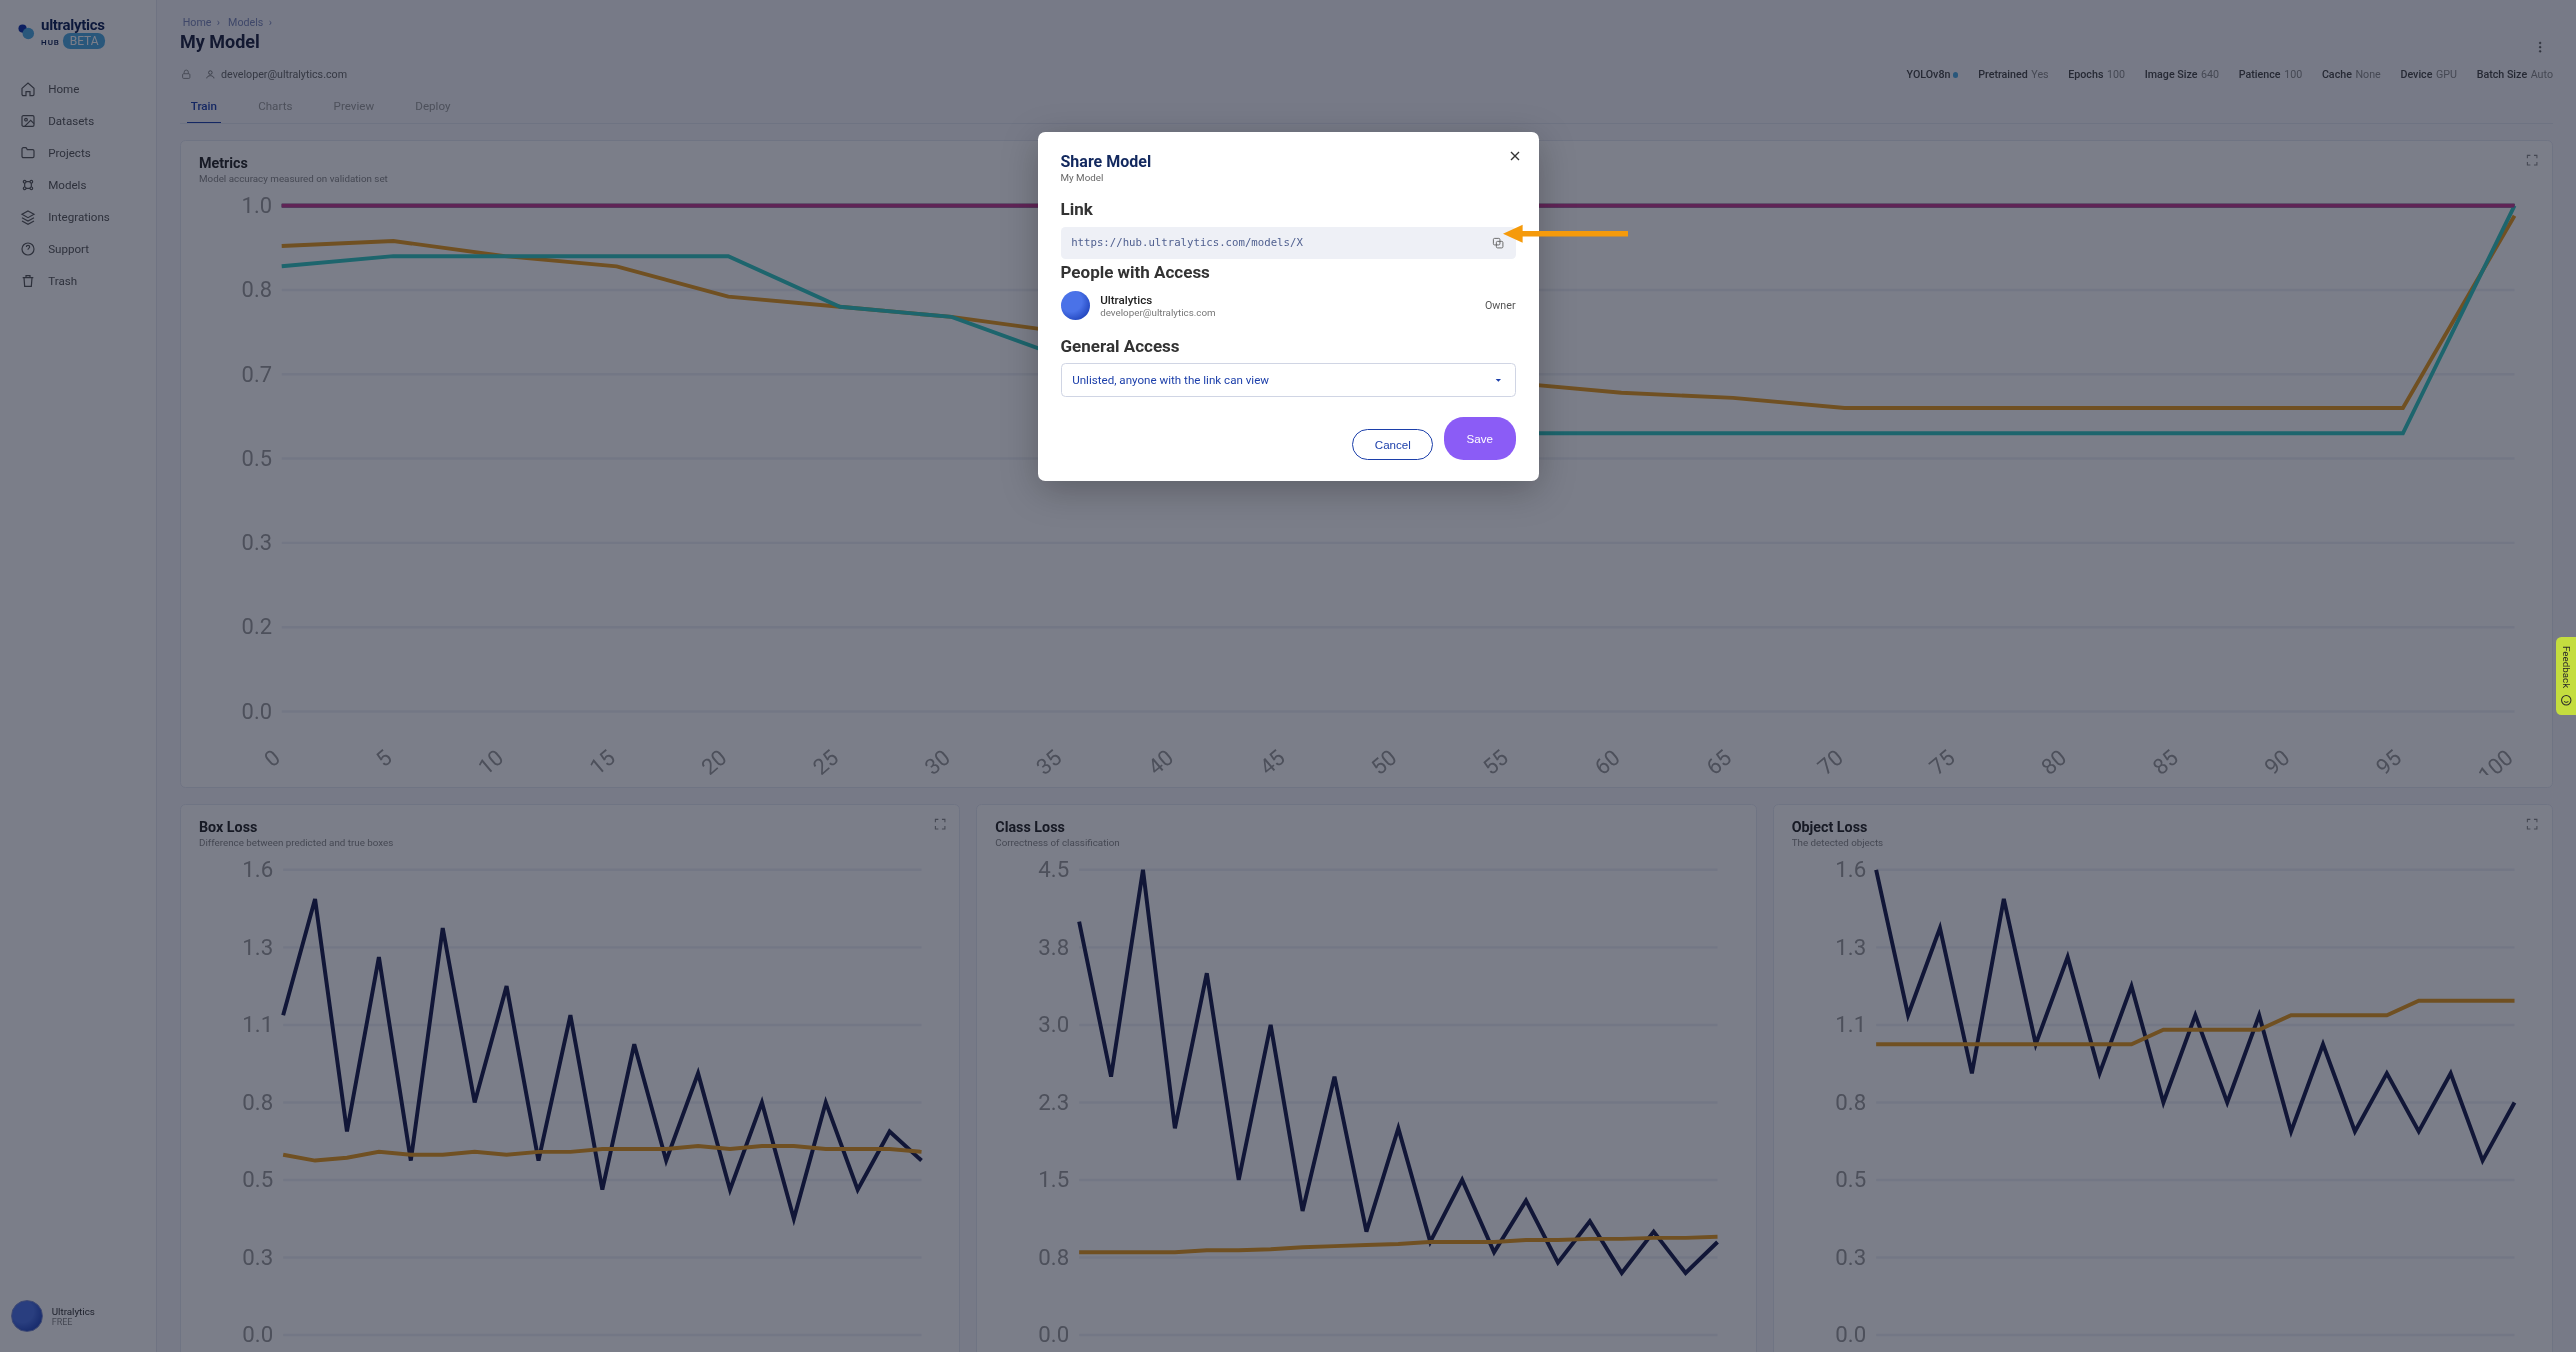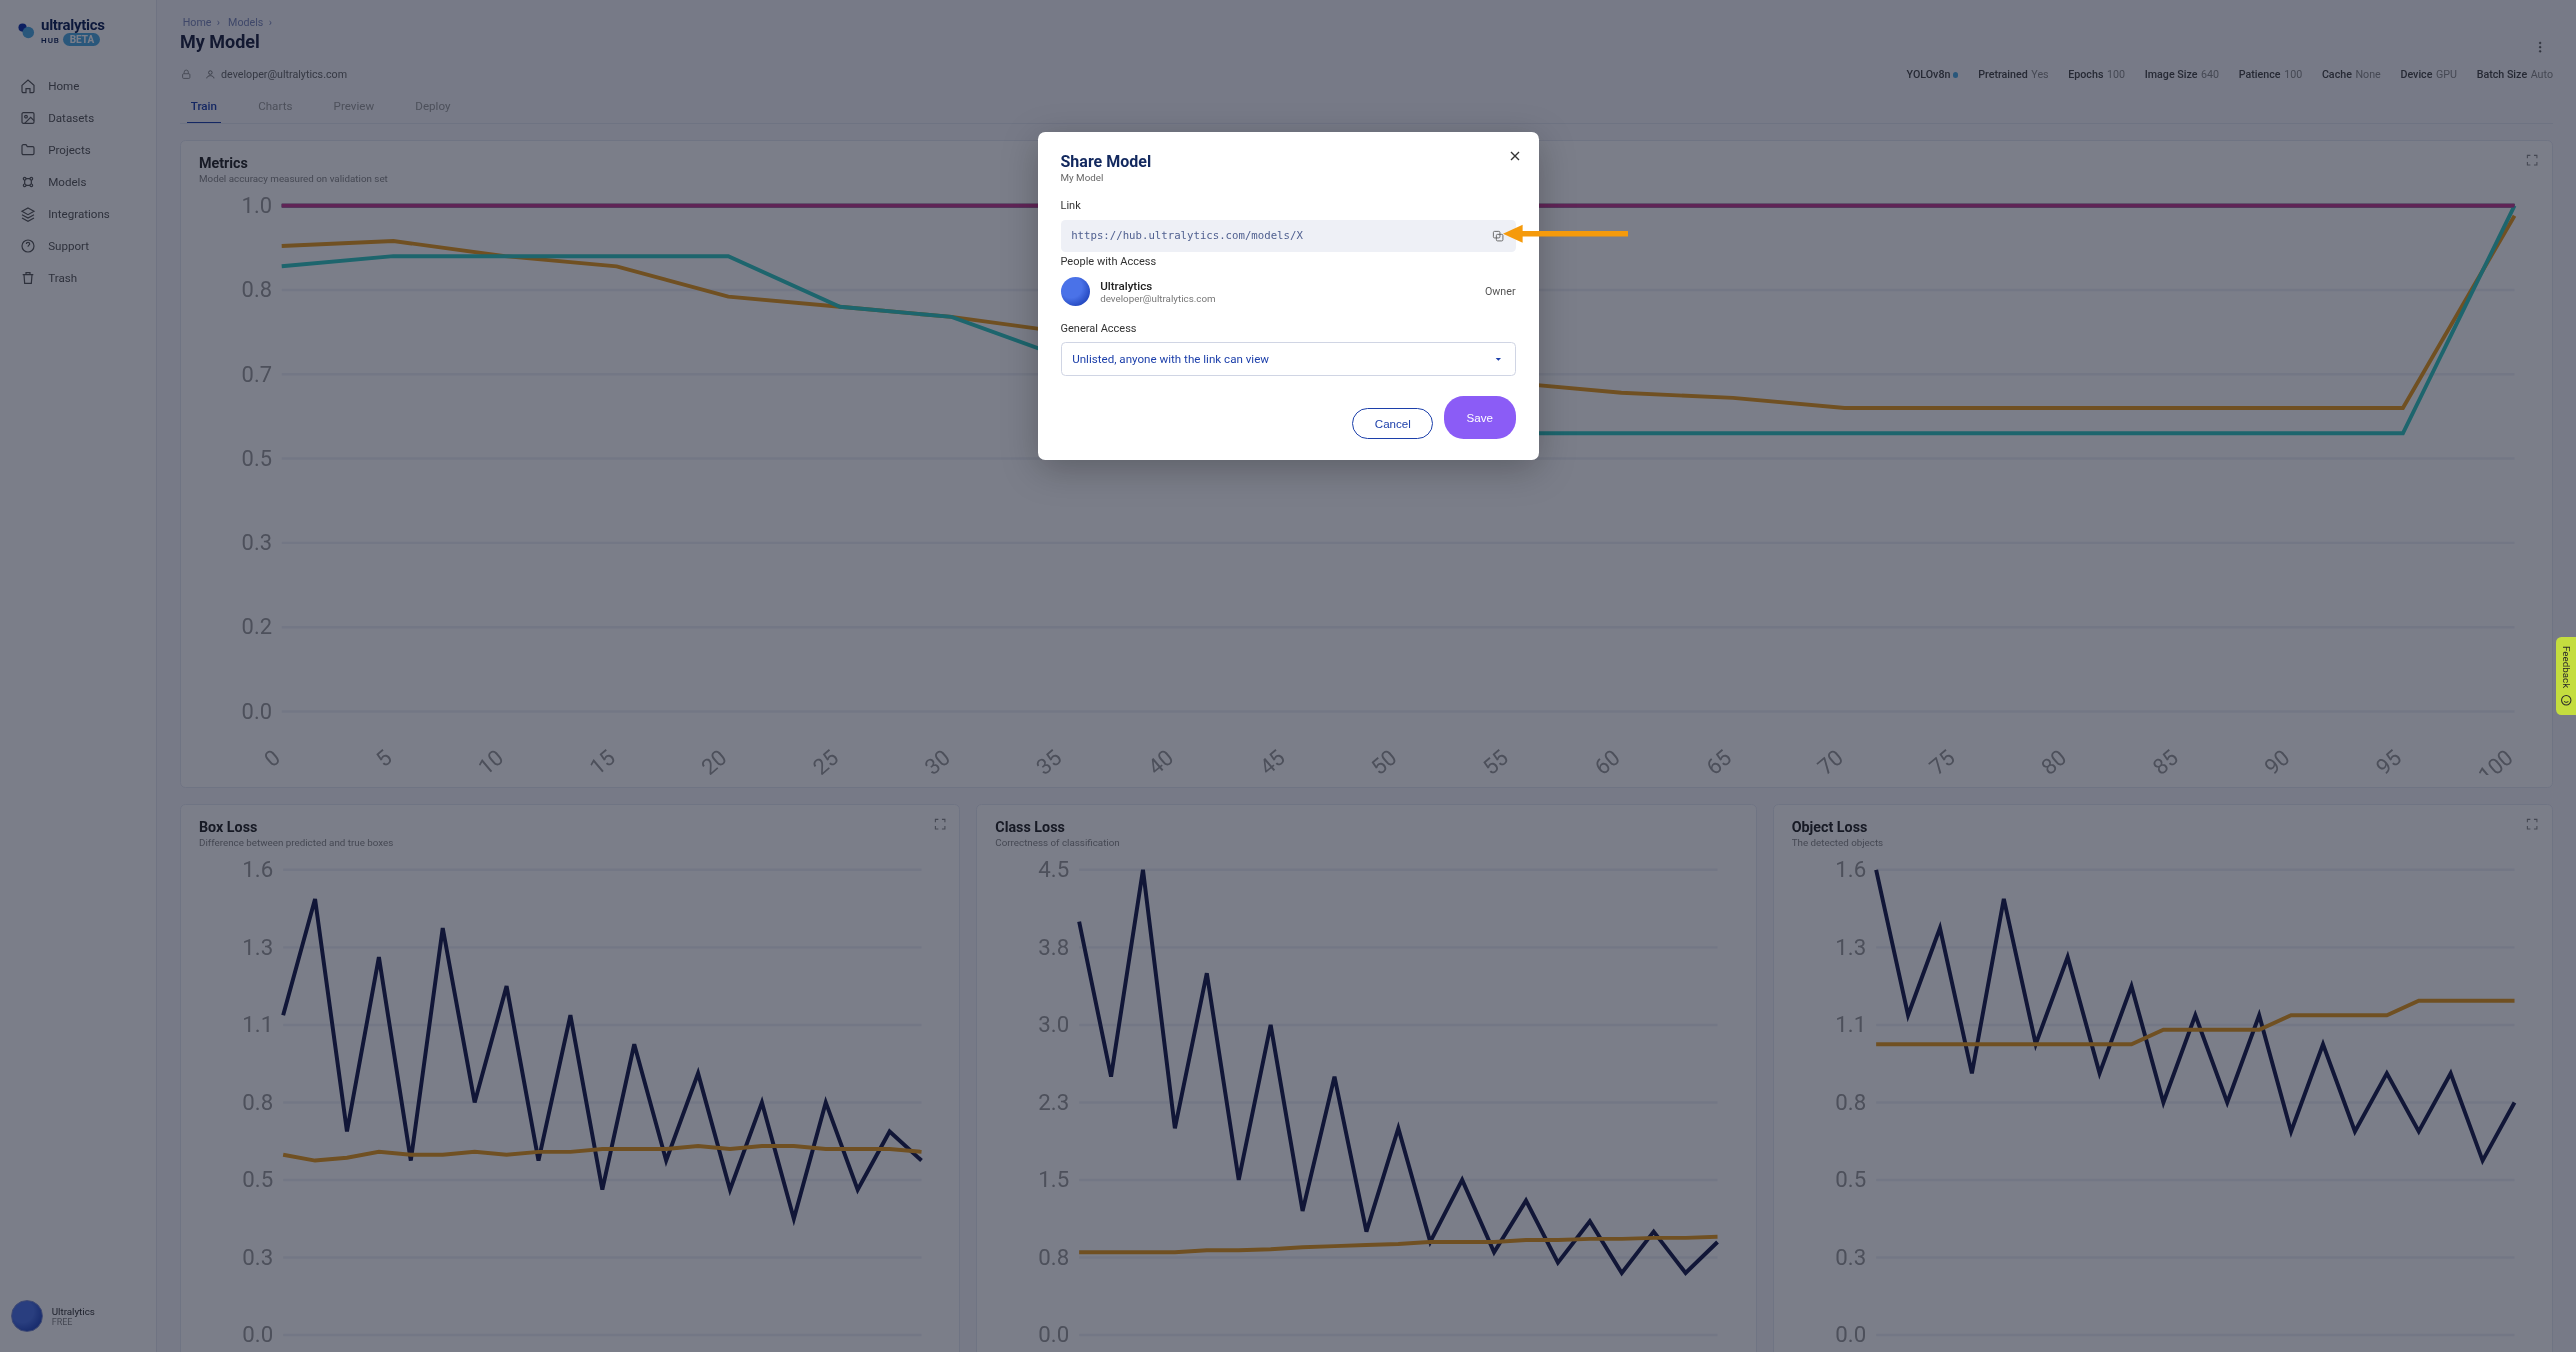--- a/index.html
+++ b/index.html
@@ -4,21 +4,21 @@
 <style>
 * { box-sizing: border-box; margin: 0; padding: 0; }
 body { font-family: -apple-system, BlinkMacSystemFont, "Segoe UI", Roboto, sans-serif; background: #f5f6fa; color: #333; overflow: hidden; }
 .app { display: flex; height: 100vh; width: 100vw; position: relative; }
 .sidebar { width: 157px; background: #fff; border-right: 0.9px solid #e5e7ef; display: flex; flex-direction: column; padding: 16px 0 10.7px; }
 .logo { display:flex; align-items:center; gap:5.4px; padding: 0 16px 18px; }
 .logo-mark { width:19.7px; height:19.7px; }
 .logo-text { font-weight: 700; color:#0b1e52; font-size: 15px; letter-spacing:-0.3px;}
 .logo-sub { font-size: 8px; }
 .logo-sub .hub { color:#0b1e52; font-weight:600; letter-spacing:0.9px; margin-right:3.6px;}
-.logo-sub .beta { background:#4aa8e0; color:#fff; border-radius:7.2px; padding:0.9px 6.3px; font-size:10px; font-weight:700; }
+.logo-sub .beta { background:#4aa8e0; color:#fff; border-radius:7.2px; padding:0.9px 6.3px; font-size:12px; font-weight:400; }
 .nav { flex:1; padding:7.2px 0; }
 .nav-item { display:flex; align-items:center; gap:12.5px; padding:8px 19.7px; color:#555; font-size:11.6px; cursor:pointer;}
 .nav-icon { width:16px; height:16px; stroke:#555; stroke-width:1.8; fill:none; }
 .user-card { margin:9px 10.7px; display:flex; align-items:center; gap:9px;}
 .avatar { width:32px; height:32px; border-radius:50%; border:1.8px solid #7a8cd0; background: radial-gradient(circle at 35% 35%, #4a72e8 40%, #0b2da6 100%); }
 .user-card .uname { font-size:9.8px; color:#333;}
 .user-card .plan { font-size:9px; color:#888;}
 .main { flex:1; overflow:auto; padding: 16px 23px 0; }
 .crumbs { font-size:10.7px; color:#7a86b8; }
 .crumbs span { margin:0 2.7px;}
@@ -45,21 +45,21 @@
 .lg-dot { width:8px; height:8px; border-radius:50%;}
 .chart { width:100%; }
 .row3 { display:flex; gap:16px;}
 .row3 .card { flex:1;}
 
 .overlay { position:absolute; inset:0; background:rgba(15,20,40,0.55); display:flex; align-items:flex-start; justify-content:center; padding-top:132px;}
 .modal { width:501px; background:#fff; border-radius:7.2px; padding:19.7px 23px 21.5px; box-shadow:0 9px 36px rgba(0,0,0,0.25); position:relative;}
 .modal h2 { font-size:16px; color:#12285e; font-weight:700;}
 .modal .msub { font-size:9.8px; color:#666; margin-top:1.8px; margin-bottom:16px;}
 .close { position:absolute; top:16px; right:16px; cursor:pointer; width:16px; height:16px; stroke:#333; stroke-width:2;}
-.section-label { font-size:11px; color:#333; margin-bottom:7.2px; font-weight:400;}
+.section-label { font-size:17px; color:#333; margin-bottom:7.2px; font-weight:700;}
 .link-box { display:flex; align-items:center; background:#eef0f6; border-radius:4.5px; padding:9px 10.7px; margin-bottom:3px;}
 .link-box code { flex:1; font-family: ui-monospace, Menlo, monospace; font-size:10.7px; color:#506090;}
 .copy-icon { width:14.3px; height:14.3px; stroke:#666; cursor:pointer; fill:none; stroke-width:1.6;}
 .person { display:flex; align-items:center; gap:10.7px; margin:9px 0 16px;}
 .person .pavatar { width:29px; height:29px; border-radius:50%; background: radial-gradient(circle at 35% 35%, #4a72e8 40%, #0b2da6 100%);}
 .person .pname { font-size:11.6px; color:#222; font-weight:500;}
 .person .pemail { font-size:9.8px; color:#777;}
 .person .role { margin-left:auto; font-size:10.7px; color:#555;}
 .select { width:100%; border:0.9px solid #d0d5e4; border-radius:4.5px; padding:9px 10.7px; font-size:11.6px; color:#1c3faa; display:flex; justify-content:space-between; align-items:center; cursor:pointer; margin-bottom:19.7px;}
 .select svg { width:10.7px; height:10.7px; fill:#1c3faa;}

